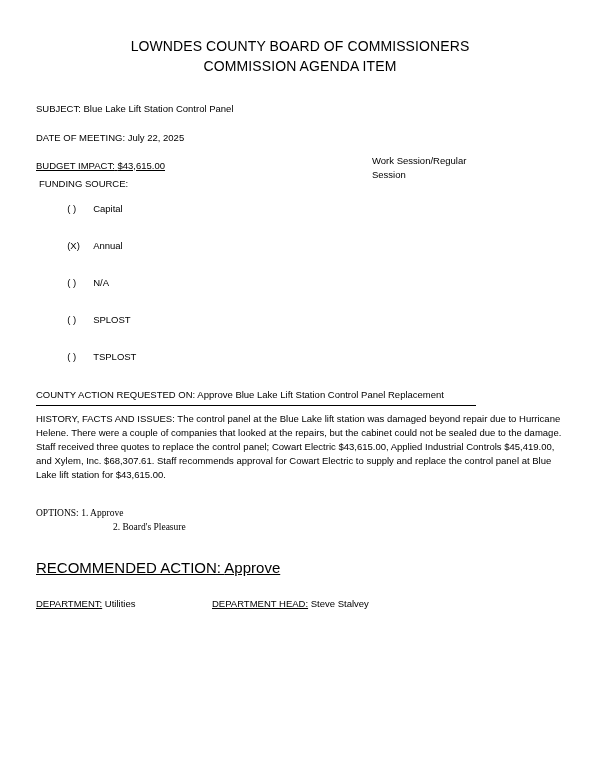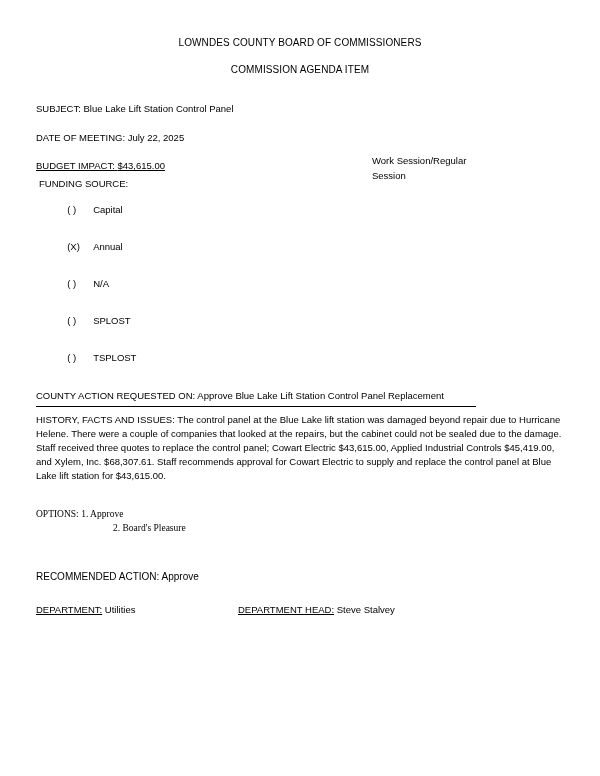--- a/index.html
+++ b/index.html
@@ -22,23 +22,22 @@
     height: 776px;
     box-sizing: border-box;
     padding: 0;
   }
   .header {
     text-align: center;
     margin-top: 36px;
     line-height: 1.45;
   }
   .header div {
-    font-size: 10px;
+    font-size: 14px;
     letter-spacing: 0.1px;
-    margin-top: 12px;
   }
   .body-area {
     position: relative;
     margin: 0 36px 0 36px;
   }
   .row-subject {
     margin-top: 26px;
     font-size: 9.5px;
   }
   .row-meeting {
@@ -98,37 +97,38 @@
   .options {
     margin-top: 24px;
     font-size: 9.5px;
     line-height: 1.5;
     font-family: Liberation Serif, serif;
   }
   .options-sub {
     margin-left: 77px;
   }
   .recommended {
-    margin-top: 36px;
-    font-size: 10px;
+    margin-top: 24px;
+    font-size: 15px;
+    text-decoration: underline;
   }
   .dept-row {
     margin-top: 22px;
     font-size: 9.5px;
     position: relative;
     height: 14px;
   }
   .dept-left {
     position: absolute;
     left: 0;
     top: 0;
   }
   .dept-right {
     position: absolute;
-    left: 202px;
+    left: 176px;
     top: 0;
   }
   .u {
     text-decoration: underline;
   }
   .admin {
     margin-top: 22px;
     font-size: 9.5px;
   }
 </style>

